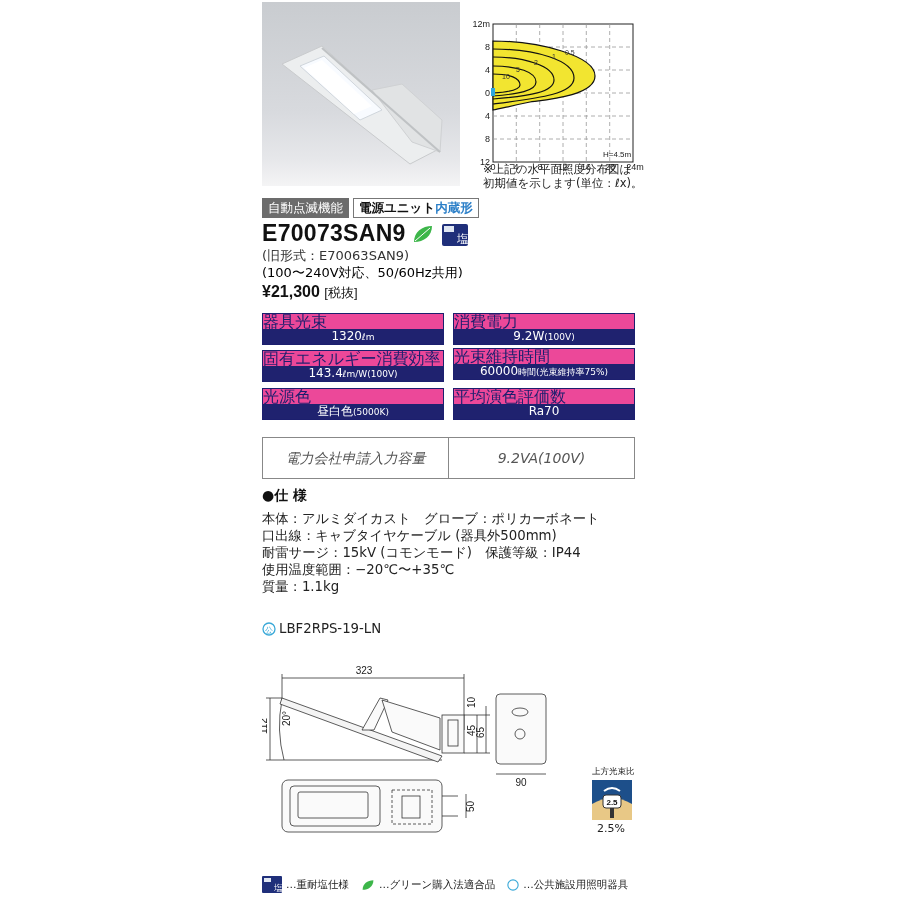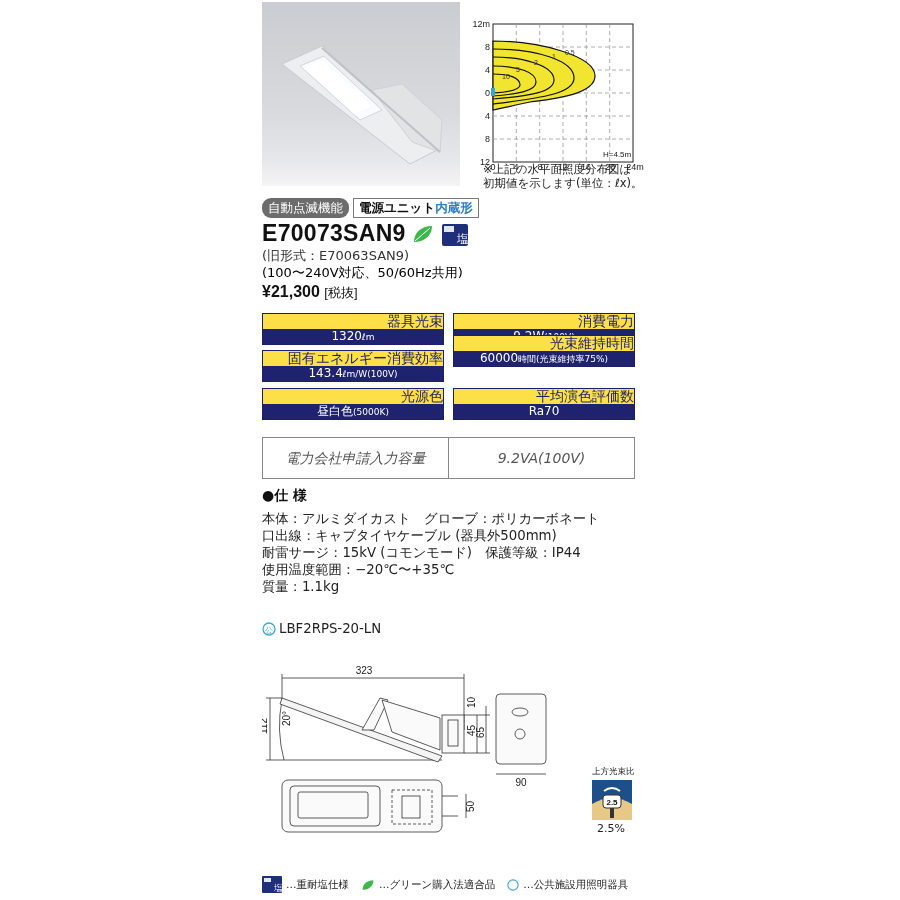--- a/index.html
+++ b/index.html
@@ -9,35 +9,35 @@
 
   
   .photo { left: 262px; top: 2px; width: 198px; height: 184px;
     background: linear-gradient(180deg, #c9ccd0 0%, #d8dade 60%, #e6e7ea 85%, #f4f4f5 100%); overflow: hidden; }
 
   
   .chart-wrap { left: 470px; top: 16px; width: 170px; height: 176px; }
   .chart-note { left: 483px; top: 162px; width: 160px; font-size: 11.5px; line-height: 14px; color: #222; }
 
   
-  .tag-dark { left: 262px; top: 198px; height: 20px; padding: 0 6px; background: #6c6c6c; color: #fff; font-size: 12.5px; line-height: 20px; border-radius: 9px; }
+  .tag-dark { left: 262px; top: 198px; height: 20px; padding: 0 6px; background: #6c6c6c; color: #fff; font-size: 12.5px; line-height: 20px; }
   .tag-light { left: 353px; top: 198px; height: 20px; padding: 0 5px; border: 1px solid #777; color: #111; font-size: 12.5px; line-height: 18px; font-weight: bold; }
   .tag-light .blue { color: #2b7fc8; }
 
   .model { left: 262px; top: 220px; font-size: 23px; font-weight: bold; letter-spacing: 0.3px; color: #111; font-family: "Liberation Sans", sans-serif; }
   .leaf-icon { left: 412px; top: 224px; width: 22px; height: 20px; }
   .salt-icon { left: 442px; top: 224px; width: 26px; height: 22px; }
   .line1 { left: 262px; top: 247px; font-size: 13px; color: #333; }
   .line2 { left: 262px; top: 264px; font-size: 13px; color: #000000; }
   .price { left: 262px; top: 283px; font-size: 16px; font-weight: bold; color: #111; font-family: "Liberation Sans", sans-serif; }
   .price small { font-size: 13px; font-weight: normal; }
 
   
   .spec { width: 182px; height: 32px; border: 1px solid #1c1f6e; }
-  .spec .lbl { height: 15px; background: #fde047; color: #1c1f6e; font-size: 14px; line-height: 15px; text-align: right; }
+  .spec .lbl { height: 15px; background: #ec4899; color: #1c1f6e; font-size: 16px; line-height: 15px; text-align: left; }
   .spec .val { height: 15px; background: #1f226f; color: #fff; font-size: 12px; line-height: 15px; text-align: center; }
   .spec .val small { font-size: 9px; }
 
   .power-table { left: 262px; top: 437px; width: 373px; height: 42px; border: 1px solid #888; display: flex; }
   .power-table .cell { flex: 1; font-size: 14px; line-height: 40px; text-align: center; color: #555; font-style: italic; }
   .power-table .cell + .cell { border-left: 1px solid #888; }
 
   .spec-head { left: 262px; top: 487px; font-size: 14px; font-weight: bold; color: #111; }
   .spec-list { left: 262px; top: 510px; font-size: 13.3px; line-height: 17px; color: #222; }
   .pub { left: 262px; top: 621px; font-size: 13.3px; color: #222; display: flex; align-items: center; gap: 3px; }
@@ -140,21 +140,21 @@
   <div class="val"><span>1320</span><small>ℓm</small></div>
 </div>
 <div class="abs spec" style="left:453px;top:313px">
   <div class="lbl">消費電力</div>
   <div class="val"><span>9.2W</span><small>(100V)</small></div>
 </div>
 <div class="abs spec" style="left:262px;top:350px">
   <div class="lbl">固有エネルギー消費効率</div>
   <div class="val"><span>143.4</span><small>ℓm/W(100V)</small></div>
 </div>
-<div class="abs spec" style="left:453px;top:335px">
+<div class="abs spec" style="left:453px;top:348px">
   <div class="lbl">光束維持時間</div>
   <div class="val"><span>60000</span><small>時間(光束維持率75%)</small></div>
 </div>
 <div class="abs spec" style="left:262px;top:388px">
   <div class="lbl">光源色</div>
   <div class="val"><span>昼白色</span><small>(5000K)</small></div>
 </div>
 <div class="abs spec" style="left:453px;top:388px">
   <div class="lbl">平均演色評価数</div>
   <div class="val"><span>Ra70</span><small></small></div>
@@ -171,21 +171,21 @@
   <div>口出線：キャブタイヤケーブル (器具外500mm)</div>
   <div>耐雷サージ：15kV (コモンモード)　保護等級：IP44</div>
   <div>使用温度範囲：−20℃〜+35℃</div>
   <div>質量：1.1kg</div>
 </div>
 <div class="abs pub">
   <svg width="14" height="14" viewBox="0 0 14 14">
     <circle cx="7" cy="7" r="6" fill="none" stroke="#3aa9d8" stroke-width="1.3"></circle>
     <text x="7" y="10.5" text-anchor="middle" font-size="8" fill="#3aa9d8" font-family="DejaVu Sans, sans-serif">公</text>
   </svg>
-  <span>LBF2RPS-20-LN</span>
+  <span>LBF2RPS-19-LN</span>
 </div>
 
 <svg class="abs" style="left:262px;top:660px" width="330" height="180" viewBox="0 0 330 180">
   <g stroke="#333" fill="none" stroke-width="0.8">
     <line x1="20" y1="18" x2="202" y2="18"></line>
     <line x1="20" y1="14" x2="20" y2="40"></line>
     <line x1="202" y1="14" x2="202" y2="70"></line>
     <line x1="8" y1="38" x2="8" y2="100"></line>
     <line x1="4" y1="38" x2="20" y2="38"></line>
     <line x1="4" y1="100" x2="180" y2="100"></line>

